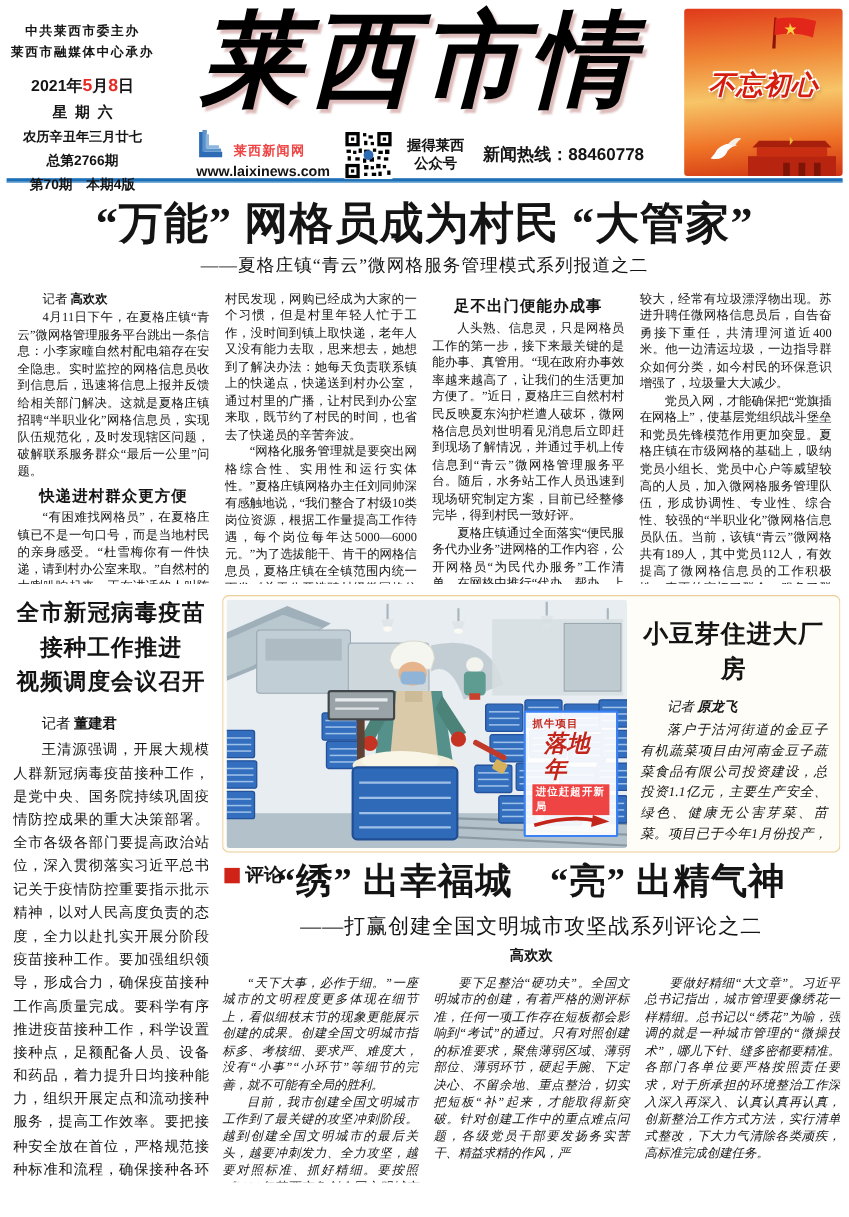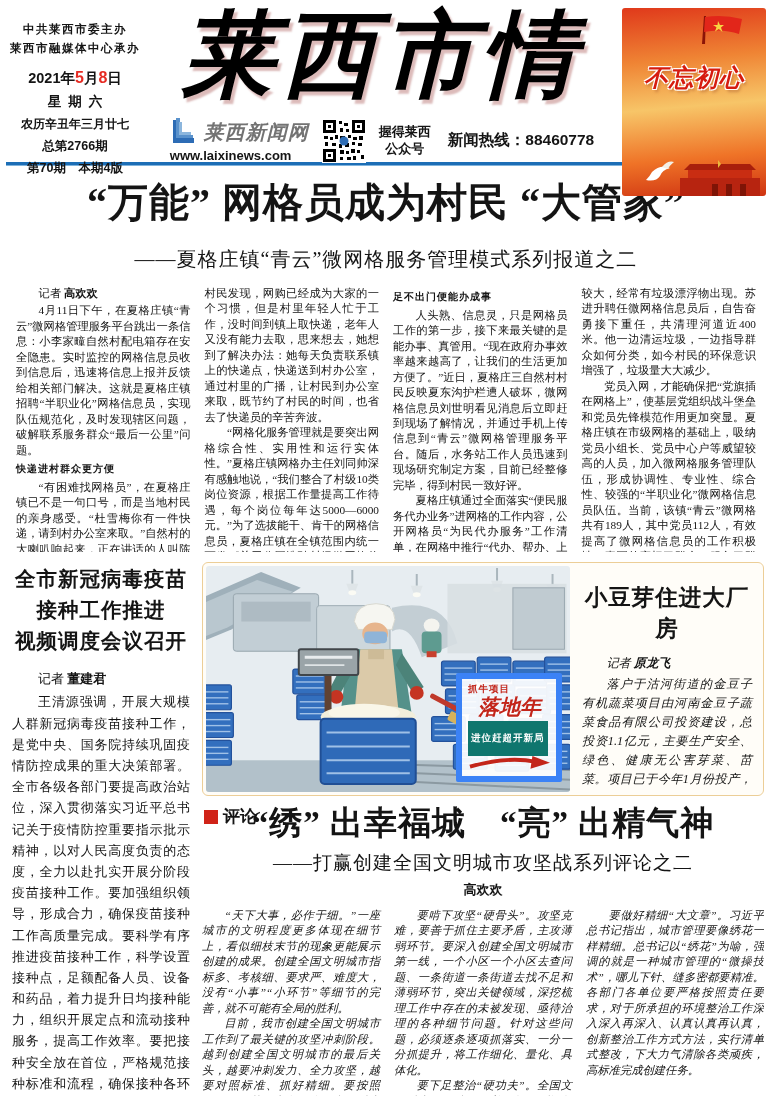--- a/index.html
+++ b/index.html
@@ -20,76 +20,76 @@
   .h-center{flex:1;position:relative;padding:0 6px;}
   .masthead-title{
     text-align:center;font-size:94px;line-height:1.02;font-weight:bold;font-style:italic;
     color:#000000;letter-spacing:6px;height:102px;
     text-shadow:3px 4px 2px rgba(130,12,6,.28);
     font-family:"Liberation Serif",serif;
   }
   .logo-row{display:flex;align-items:center;justify-content:center;gap:13px;margin-top:8px;}
   .site{display:flex;flex-direction:column;align-items:flex-start;}
   .site-top{display:flex;align-items:flex-end;gap:6px;}
-  .site-name{color:#737373;font-weight:bold;font-size:20px;font-family:"Liberation Sans",sans-serif;letter-spacing:1px;font-style:italic;}
+  .site-name{color:#ef4444;font-weight:bold;font-size:12px;font-family:"Liberation Sans",sans-serif;letter-spacing:1px;}
   .site-url{font-weight:bold;font-size:13px;font-family:"Liberation Sans",sans-serif;margin-top:2px;}
   .qr-caption{font-size:13px;font-weight:bold;line-height:1.3;text-align:center;font-family:"Liberation Sans",sans-serif;}
   .hotline{font-size:15.5px;font-weight:bold;font-family:"Liberation Sans",sans-serif;margin-left:4px;}
   .h-right{
-    width:144px;height:188px;flex:none;border-radius:3px;position:relative;overflow:hidden;
+    width:144px;height:152px;flex:none;border-radius:3px;position:relative;overflow:hidden;
     background:linear-gradient(175deg,#e0391b 0%,#ef8434 28%,#f7c568 52%,#ef7327 78%,#cf3312 100%);
     text-decoration:underline;
   }
   .slogan{
     position:absolute;top:52px;left:0;width:100%;text-align:center;
     font-size:24px;font-weight:bold;font-style:italic;color:#d61c0f;line-height:1.55;letter-spacing:1px;
     text-shadow:-1px -1px 0 #fff,1px -1px 0 #fff,-1px 1px 0 #fff,1px 1px 0 #fff,2px 3px 3px rgba(90,0,0,.25);
   }
   .flag-svg{position:absolute;top:6px;right:8px;}
   .deco-svg{position:absolute;bottom:0;left:0;}
   .header-rule{height:3px;background:#1c6eb6;margin:0 6px;border-bottom:1px solid #7fb3dc;}
   
   .lead-head{text-align:center;margin-top:15px;}
   .lead-headline{font-size:40px;font-weight:900;letter-spacing:1px;line-height:1.1;}
-  .lead-subhead{font-size:20px;margin-top:21px;letter-spacing:1px;}
+  .lead-subhead{font-size:16px;margin-top:6px;letter-spacing:1px;}
   .lead-cols{
     display:grid;grid-template-columns:repeat(4,1fr);gap:14px;
     padding:0 16px;margin-top:13px;height:266px;overflow:hidden;
     font-size:11.3px;line-height:1.37;text-align:justify;
   }
   .para{margin:0;text-indent:2em;}
   .para.ni{text-indent:0;}
   .byline{margin:0 0 2px 0;text-indent:2em;}
   .byline .name{font-weight:bold;}
   .col-subhead{
     font-family:"Liberation Sans","DejaVu Sans",sans-serif;font-weight:bold;
-    font-size:10px;margin:4px 0;letter-spacing:1px;
+    font-size:14px;text-align:center;margin:4px 0;letter-spacing:1px;
   }
   
   .lower{display:grid;grid-template-columns:178px 1fr;gap:12px;padding:0 8px 0 12px;margin-top:10px;height:536px;overflow:hidden;}
   .vaccine{overflow:hidden;}
   .vaccine-title{
     font-family:"Liberation Sans",sans-serif;font-weight:900;font-size:20.5px;line-height:1.5;
     text-align:center;letter-spacing:1px;margin:2px 0 12px;
   }
   .vaccine-body{font-size:13px;line-height:1.63;text-align:justify;}
   .right-stack{display:flex;flex-direction:column;overflow:hidden;}
   .feature-box{
     border:1px solid #ecce97;border-radius:6px;padding:3px;height:234px;box-sizing:border-box;
     display:grid;grid-template-columns:1fr 186px;gap:4px;background:#fffdf8;
   }
   .photo{position:relative;overflow:hidden;border-radius:3px;}
   .photo svg{display:block;width:100%;height:100%;}
   .badge{
-    position:absolute;right:8px;bottom:10px;width:106px;padding:4px 6px 6px;box-sizing:border-box;
-    background:rgba(255,255,255,.93);border:6px solid #3b82f6;border-radius:2px;
+    position:absolute;right:8px;bottom:10px;width:86px;padding:4px 6px 6px;box-sizing:border-box;
+    background:rgba(255,255,255,.93);border:2px solid #3b82f6;border-radius:2px;
   }
   .badge-l1{font-size:9.5px;font-weight:bold;color:#c3251a;font-family:"Liberation Sans",sans-serif;letter-spacing:1px;}
   .badge-l2{font-size:21px;font-weight:bold;font-style:italic;color:#c3251a;margin:0 0 2px 10px;line-height:1.1;}
-  .badge-l3{font-size:9.5px;font-weight:bold;color:#fff;background:#0f766e;padding:11px 3px;letter-spacing:1px;display:inline-block;font-family:"Liberation Sans",sans-serif;}
+  .badge-l3{font-size:9.5px;font-weight:bold;color:#fff;background:#ef4444;padding:1px 3px;letter-spacing:1px;display:inline-block;font-family:"Liberation Sans",sans-serif;}
   .sprout{padding:4px 8px;overflow:hidden;}
   .sprout-title{font-size:22.5px;font-weight:900;text-align:center;margin:12px 0 10px;letter-spacing:1px;}
   .sprout-body{font-size:12.2px;line-height:1.56;text-align:justify;font-style:italic;}
   
   .commentary{margin-top:9px;overflow:hidden;}
   .cmt-head{position:relative;text-align:center;}
   .cmt-tag{position:absolute;left:2px;top:0;display:flex;align-items:center;gap:5px;font-family:"Liberation Sans",sans-serif;font-weight:bold;font-size:17px;}
   .cmt-square{width:14px;height:14px;background:#d02318;display:inline-block;}
   .cmt-headline{font-size:33px;font-weight:900;letter-spacing:1px;line-height:1.15;}
   .cmt-subhead{font-size:19px;margin-top:7px;letter-spacing:1px;}
@@ -381,21 +381,20 @@
         <div class="cmt-headline">“绣” 出幸福城　“亮” 出精气神</div>
         <div class="cmt-subhead">——打赢创建全国文明城市攻坚战系列评论之二</div>
         <div class="cmt-author">高欢欢</div>
       </div>
       <div class="cmt-cols">
         <div>
             <p class="para">“天下大事，必作于细。”一座城市的文明程度更多体现在细节上，看似细枝末节的现象更能展示创建的成果。创建全国文明城市指标多、考核细、要求严、难度大，没有“小事”“小环节”等细节的完善，就不可能有全局的胜利。</p>
             <p class="para">目前，我市创建全国文明城市工作到了最关键的攻坚冲刺阶段。越到创建全国文明城市的最后关头，越要冲刺发力、全力攻坚，越要对照标准、抓好精细。要按照《2021年莱西市争创全国文明城市工作推进方案》和《全面加强城市精细化管理持续开展市容环境整治行动实施方案》的要求，全面参与、联合作战、协同推进，紧紧揪住影响文明创建、市民反映强烈的问题不放，结合“我为群众办实事”实践活动，出重拳、下重手，推动城市品质不断提升，创建工作持续深入。</p>
           </div>
         <div>
-            <p class="para">要啃下攻坚“硬骨头”。攻坚克难，要善于抓住主要矛盾，主攻薄弱环节。要深入创建全国文明城市第一线，一个小区一个小区去查问题、一条街道一条街道去找不足和薄弱环节，突出关键领域，深挖梳理工作中存在的未被发现、亟待治理的各种细节问题。针对这些问题，必须逐条逐项抓落实、一分一分抓提升，将工作细化、量化、具体化。</p>
             <p class="para">要下足整治“硬功夫”。全国文明城市的创建，有着严格的测评标准，任何一项工作存在短板都会影响到“考试”的通过。只有对照创建的标准要求，聚焦薄弱区域、薄弱部位、薄弱环节，硬起手腕、下定决心、不留余地、重点整治，切实把短板“补”起来，才能取得新突破。针对创建工作中的重点难点问题，各级党员干部要发扬务实苦干、精益求精的作风，严</p>
           </div>
         <div>
             <p class="para">要做好精细“大文章”。习近平总书记指出，城市管理要像绣花一样精细。总书记以“绣花”为喻，强调的就是一种城市管理的“微操技术”，哪儿下针、缝多密都要精准。各部门各单位要严格按照责任要求，对于所承担的环境整治工作深入深入再深入、认真认真再认真，创新整治工作方式方法，实行清单式整改，下大力气清除各类顽疾，高标准完成创建任务。</p>
           </div>
       </div>
     </div>
 
   </div>
 </div>

